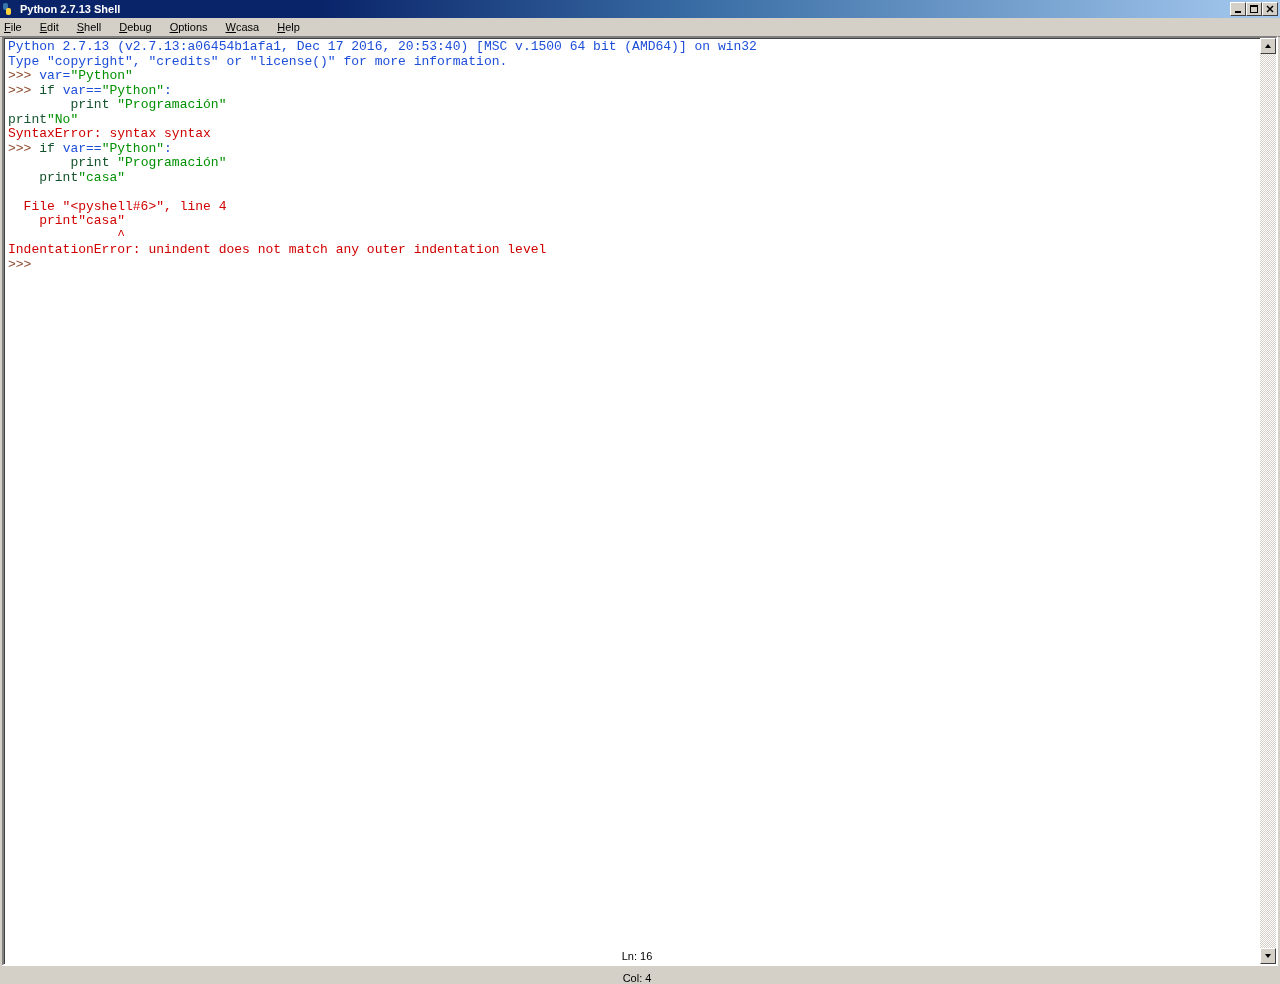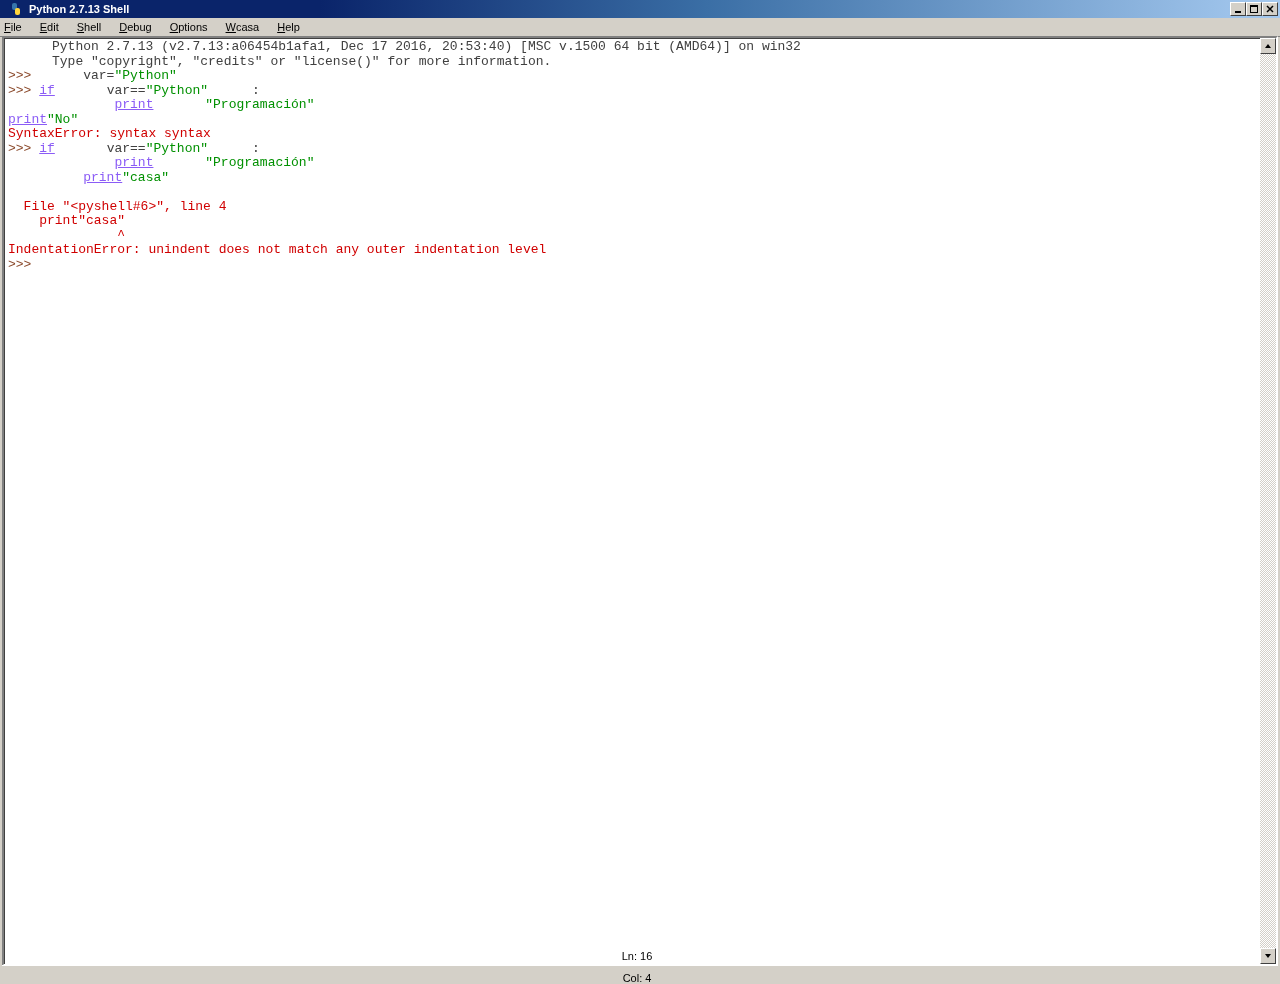--- a/index.html
+++ b/index.html
@@ -12,21 +12,21 @@
     overflow: hidden;
   }
   .titlebar {
     height: 18px;
     background: linear-gradient(to right, #0a246a 0%, #0a246a 25%, #3a6ea5 55%, #a6caf0 100%);
     color: #fff;
     display: flex;
     align-items: center;
     font-size: 11px;
     font-weight: bold;
-    padding-left: 11px;
+    padding-left: 2px;
   }
   .titlebar .icon {
     width: 14px;
     height: 14px;
     margin-right: 4px;
     display: inline-flex;
     align-items: center;
     justify-content: center;
   }
   .titlebar .spacer { flex: 1; }
@@ -128,24 +128,24 @@
     align-items: center;
     justify-content: flex-end;
     font-size: 11px;
     padding-right: 6px;
     gap: 10px;
     flex-direction: column;
   }
 
   
   .t-prompt   { color: #8b4a2c; } 
-  .t-kw       { color: #8b5cf6; text-decoration: underline; } 
+  .t-kw       { color: #14532d; } 
   .t-str      { color: #009000; } 
   .t-err      { color: #d00000; } 
-  .t-out      { color: #404040; margin-left: 44px; }
+  .t-out      { color: #1d4ed8; }
 </style>
 </head>
 <body>
 
 <div class="titlebar">
   <span class="icon">
     <svg width="14" height="14" viewBox="0 0 14 14">
       <rect x="1" y="1" width="5" height="7" rx="2" fill="#3776ab"></rect>
       <rect x="4" y="6" width="5" height="7" rx="2" fill="#ffd43b"></rect>
     </svg>

